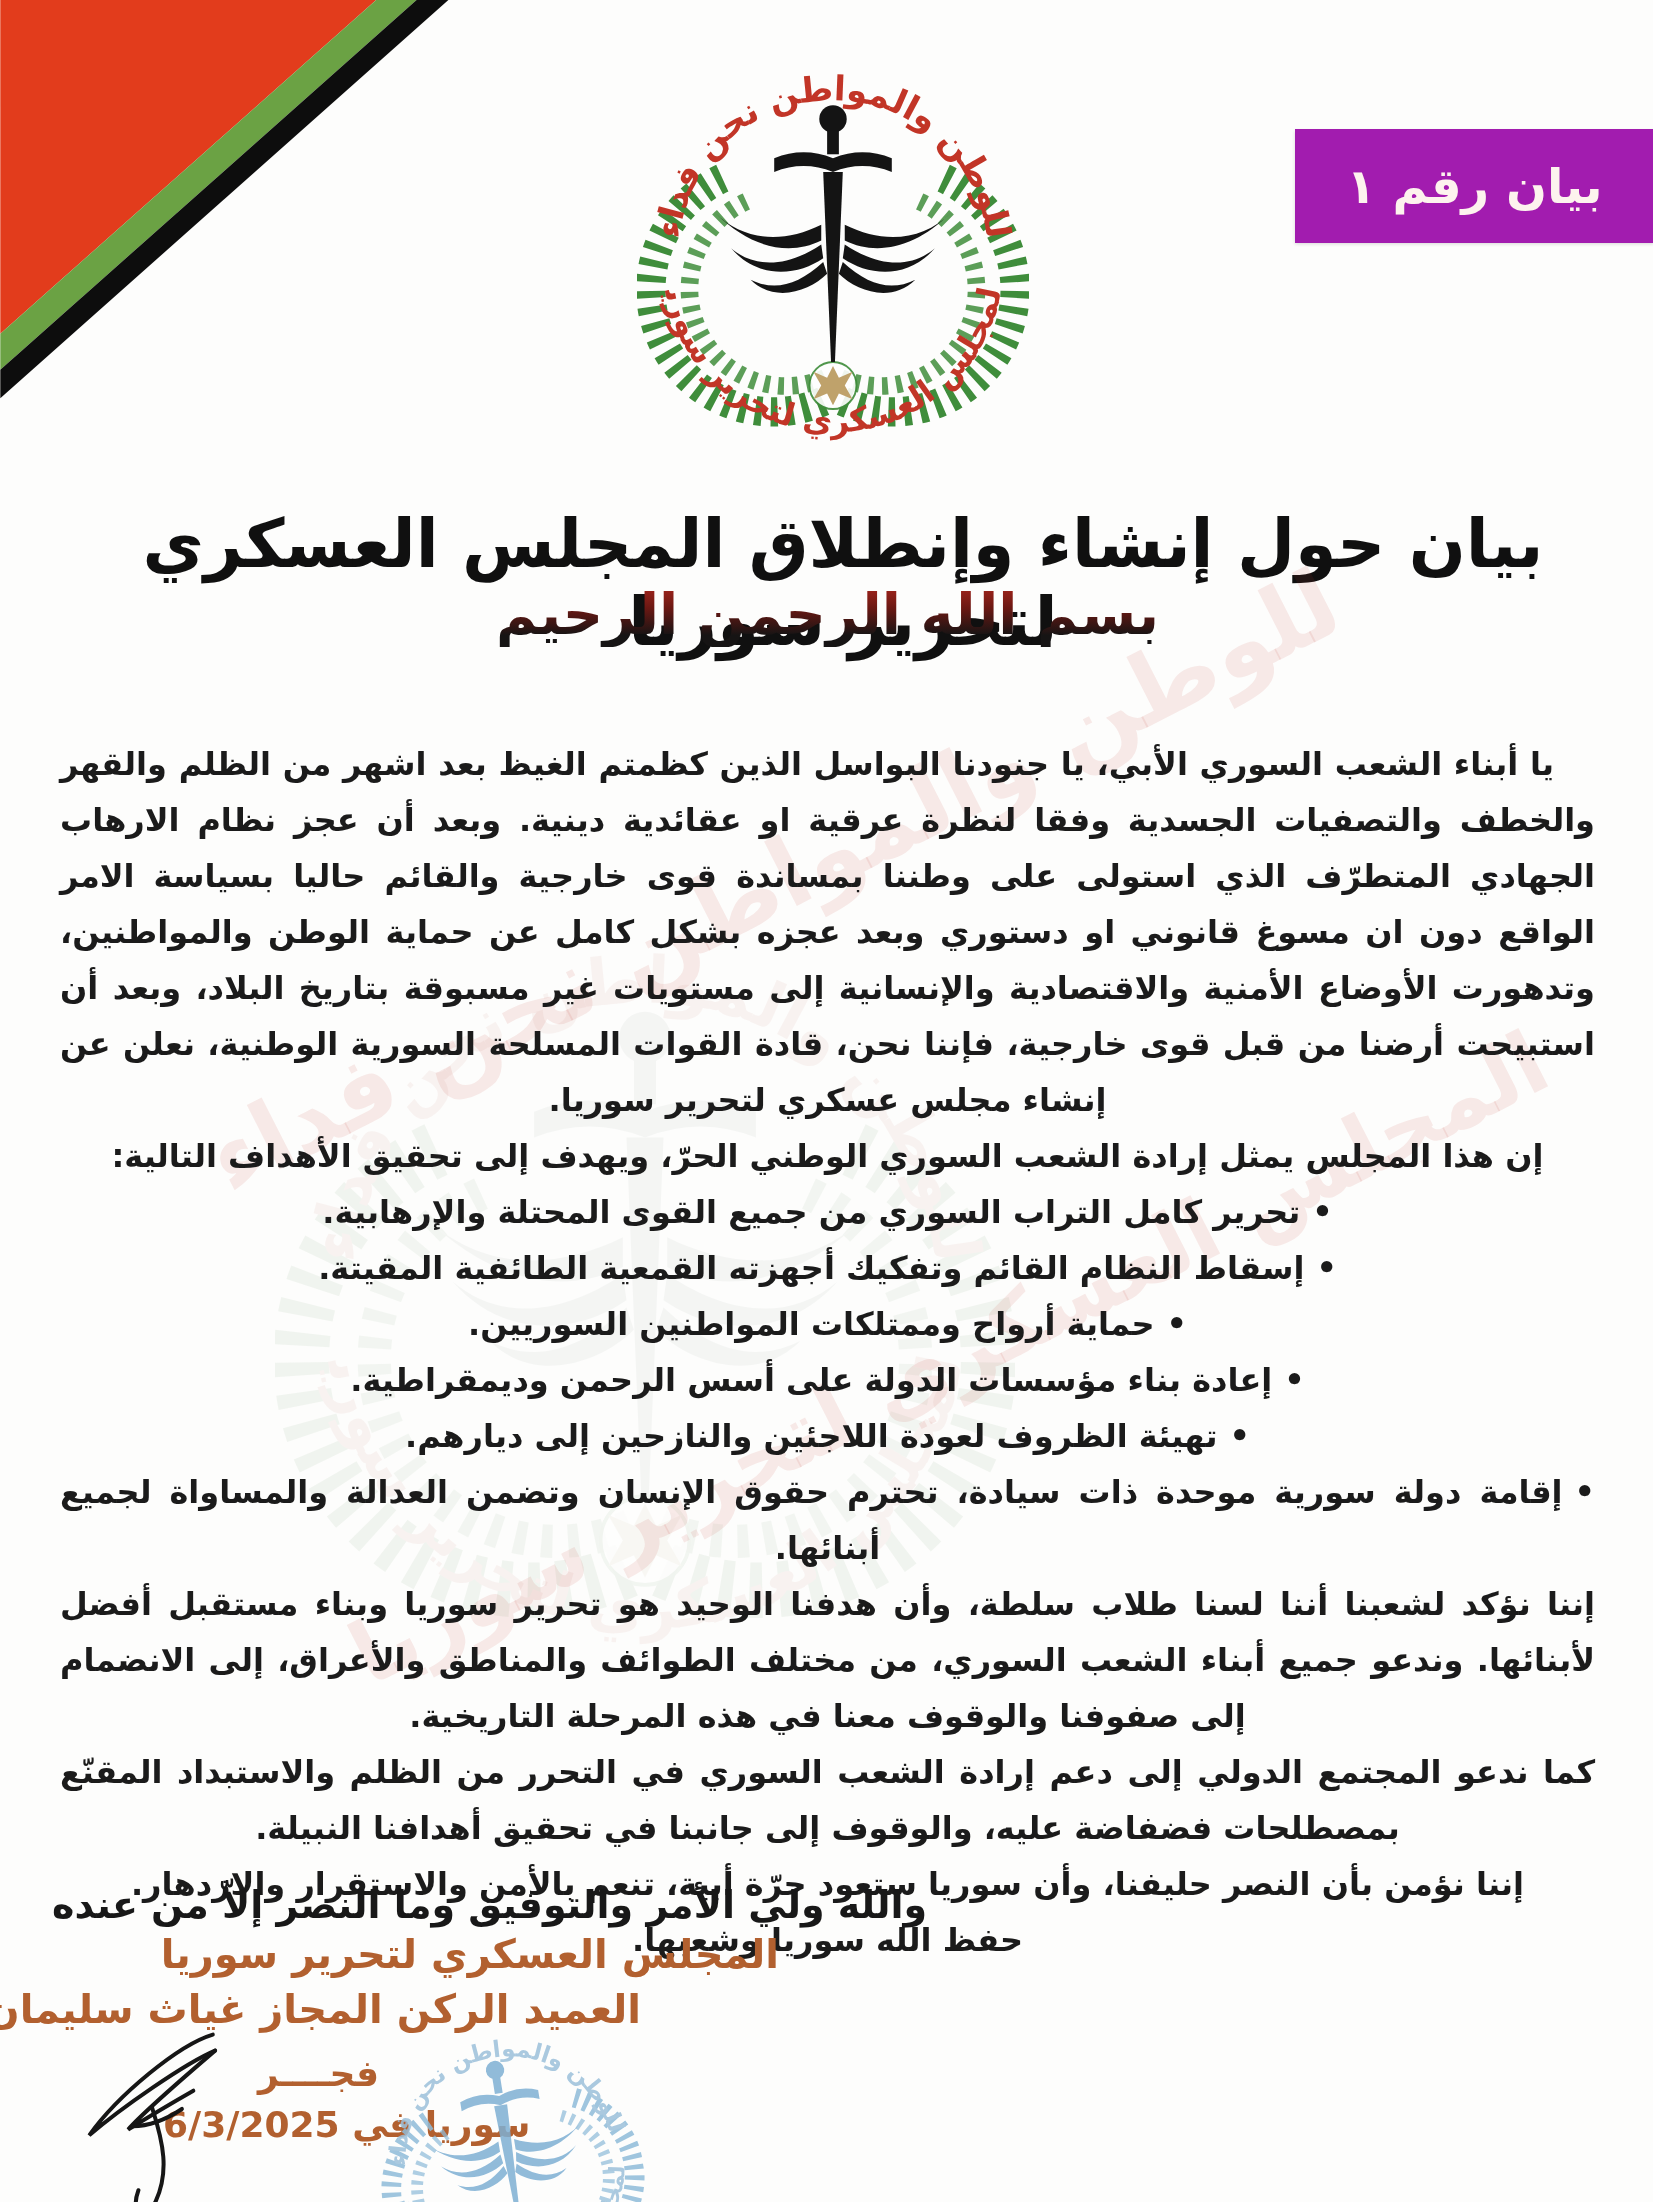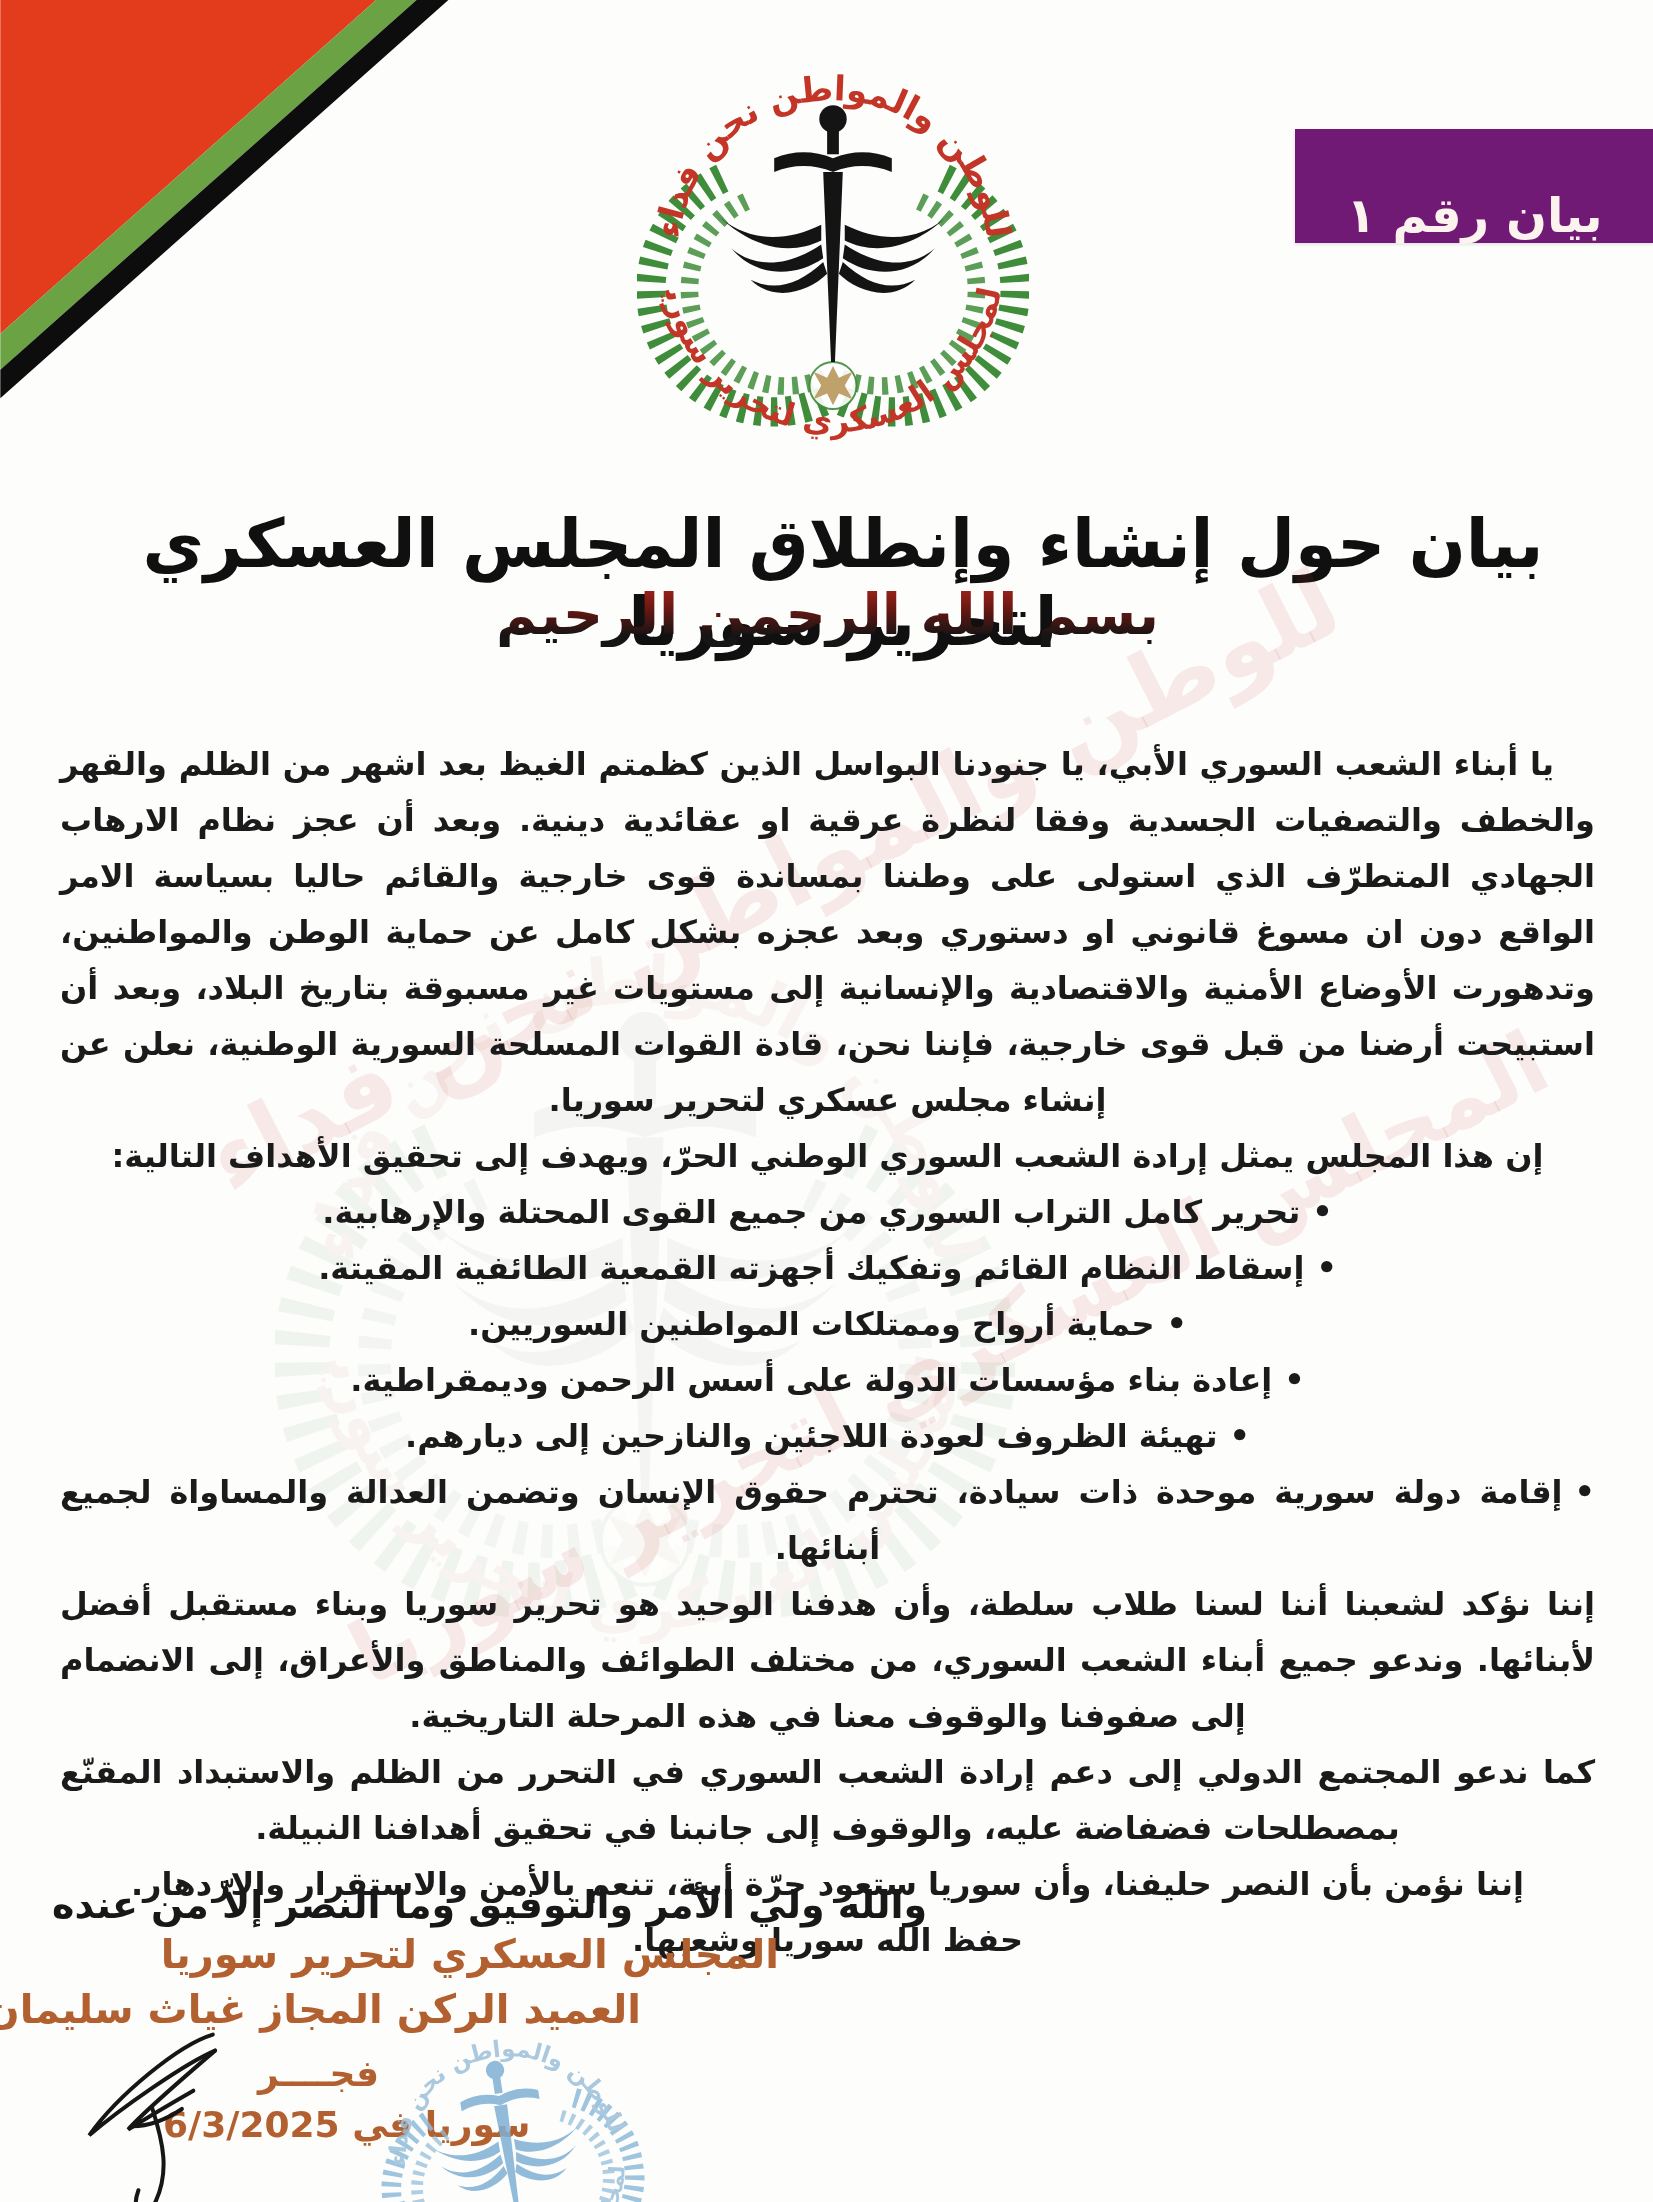--- a/index.html
+++ b/index.html
@@ -6,21 +6,21 @@
   .page{
     position:relative;width:1654px;height:2203px;margin:0 auto;
     background:#fdfdfc;overflow:hidden;
     font-family:"DejaVu Sans","Liberation Sans",sans-serif;
   }
   
   .corner-flag{position:absolute;left:0;top:0;width:465px;height:430px;}
   
   .badge{
     position:absolute;left:1295px;top:129px;width:359px;height:114px;
-    background:#701a75;display:flex;align-items:flex-end;justify-content:center;
+    background:#a21caf;display:flex;align-items:center;justify-content:center;
     box-shadow:0 1.7px 3.4px rgba(0,0,0,.15);
   }
   .badge span{color:#fdf3ee;font-size:48px;font-weight:bold;direction:rtl;}
   
   .emblem-main{position:absolute;left:637px;top:52px;width:392px;height:428px;}
   
   .title{
     position:absolute;left:52px;top:489px;width:1550px;margin:16px;
     text-align:center;direction:rtl;font-size:67px;font-weight:bold;color:#101010;
     letter-spacing:0;

